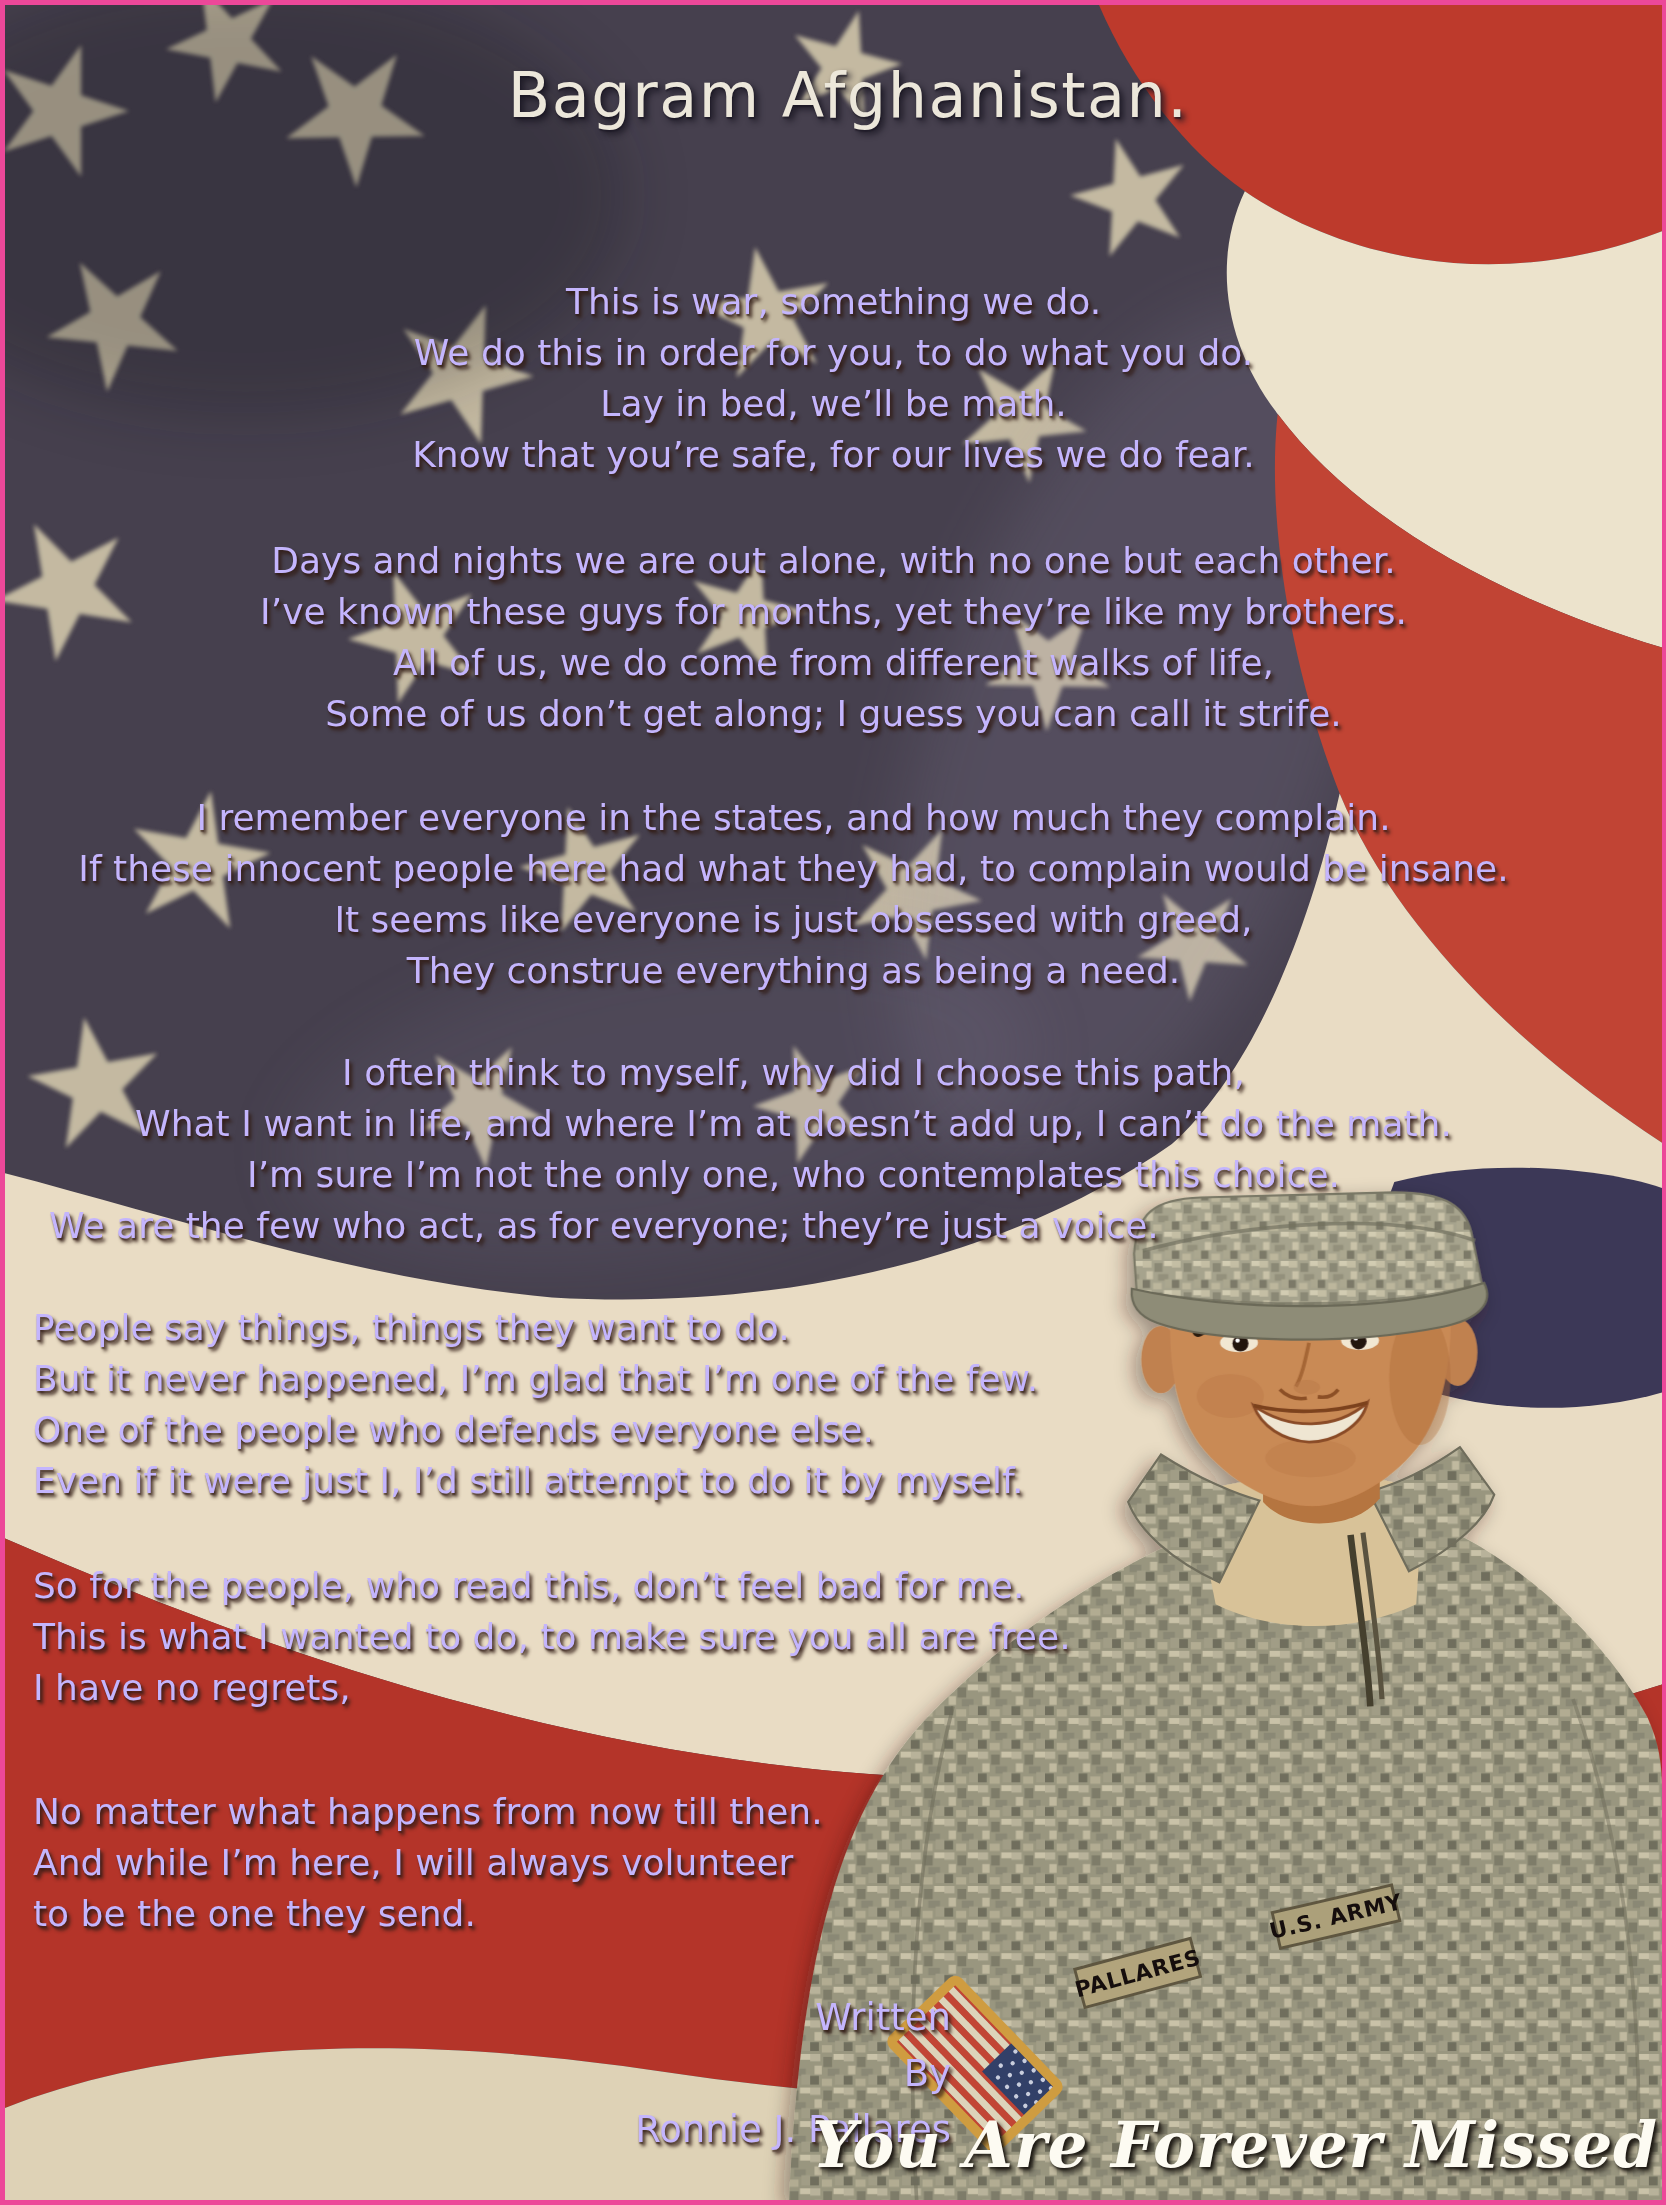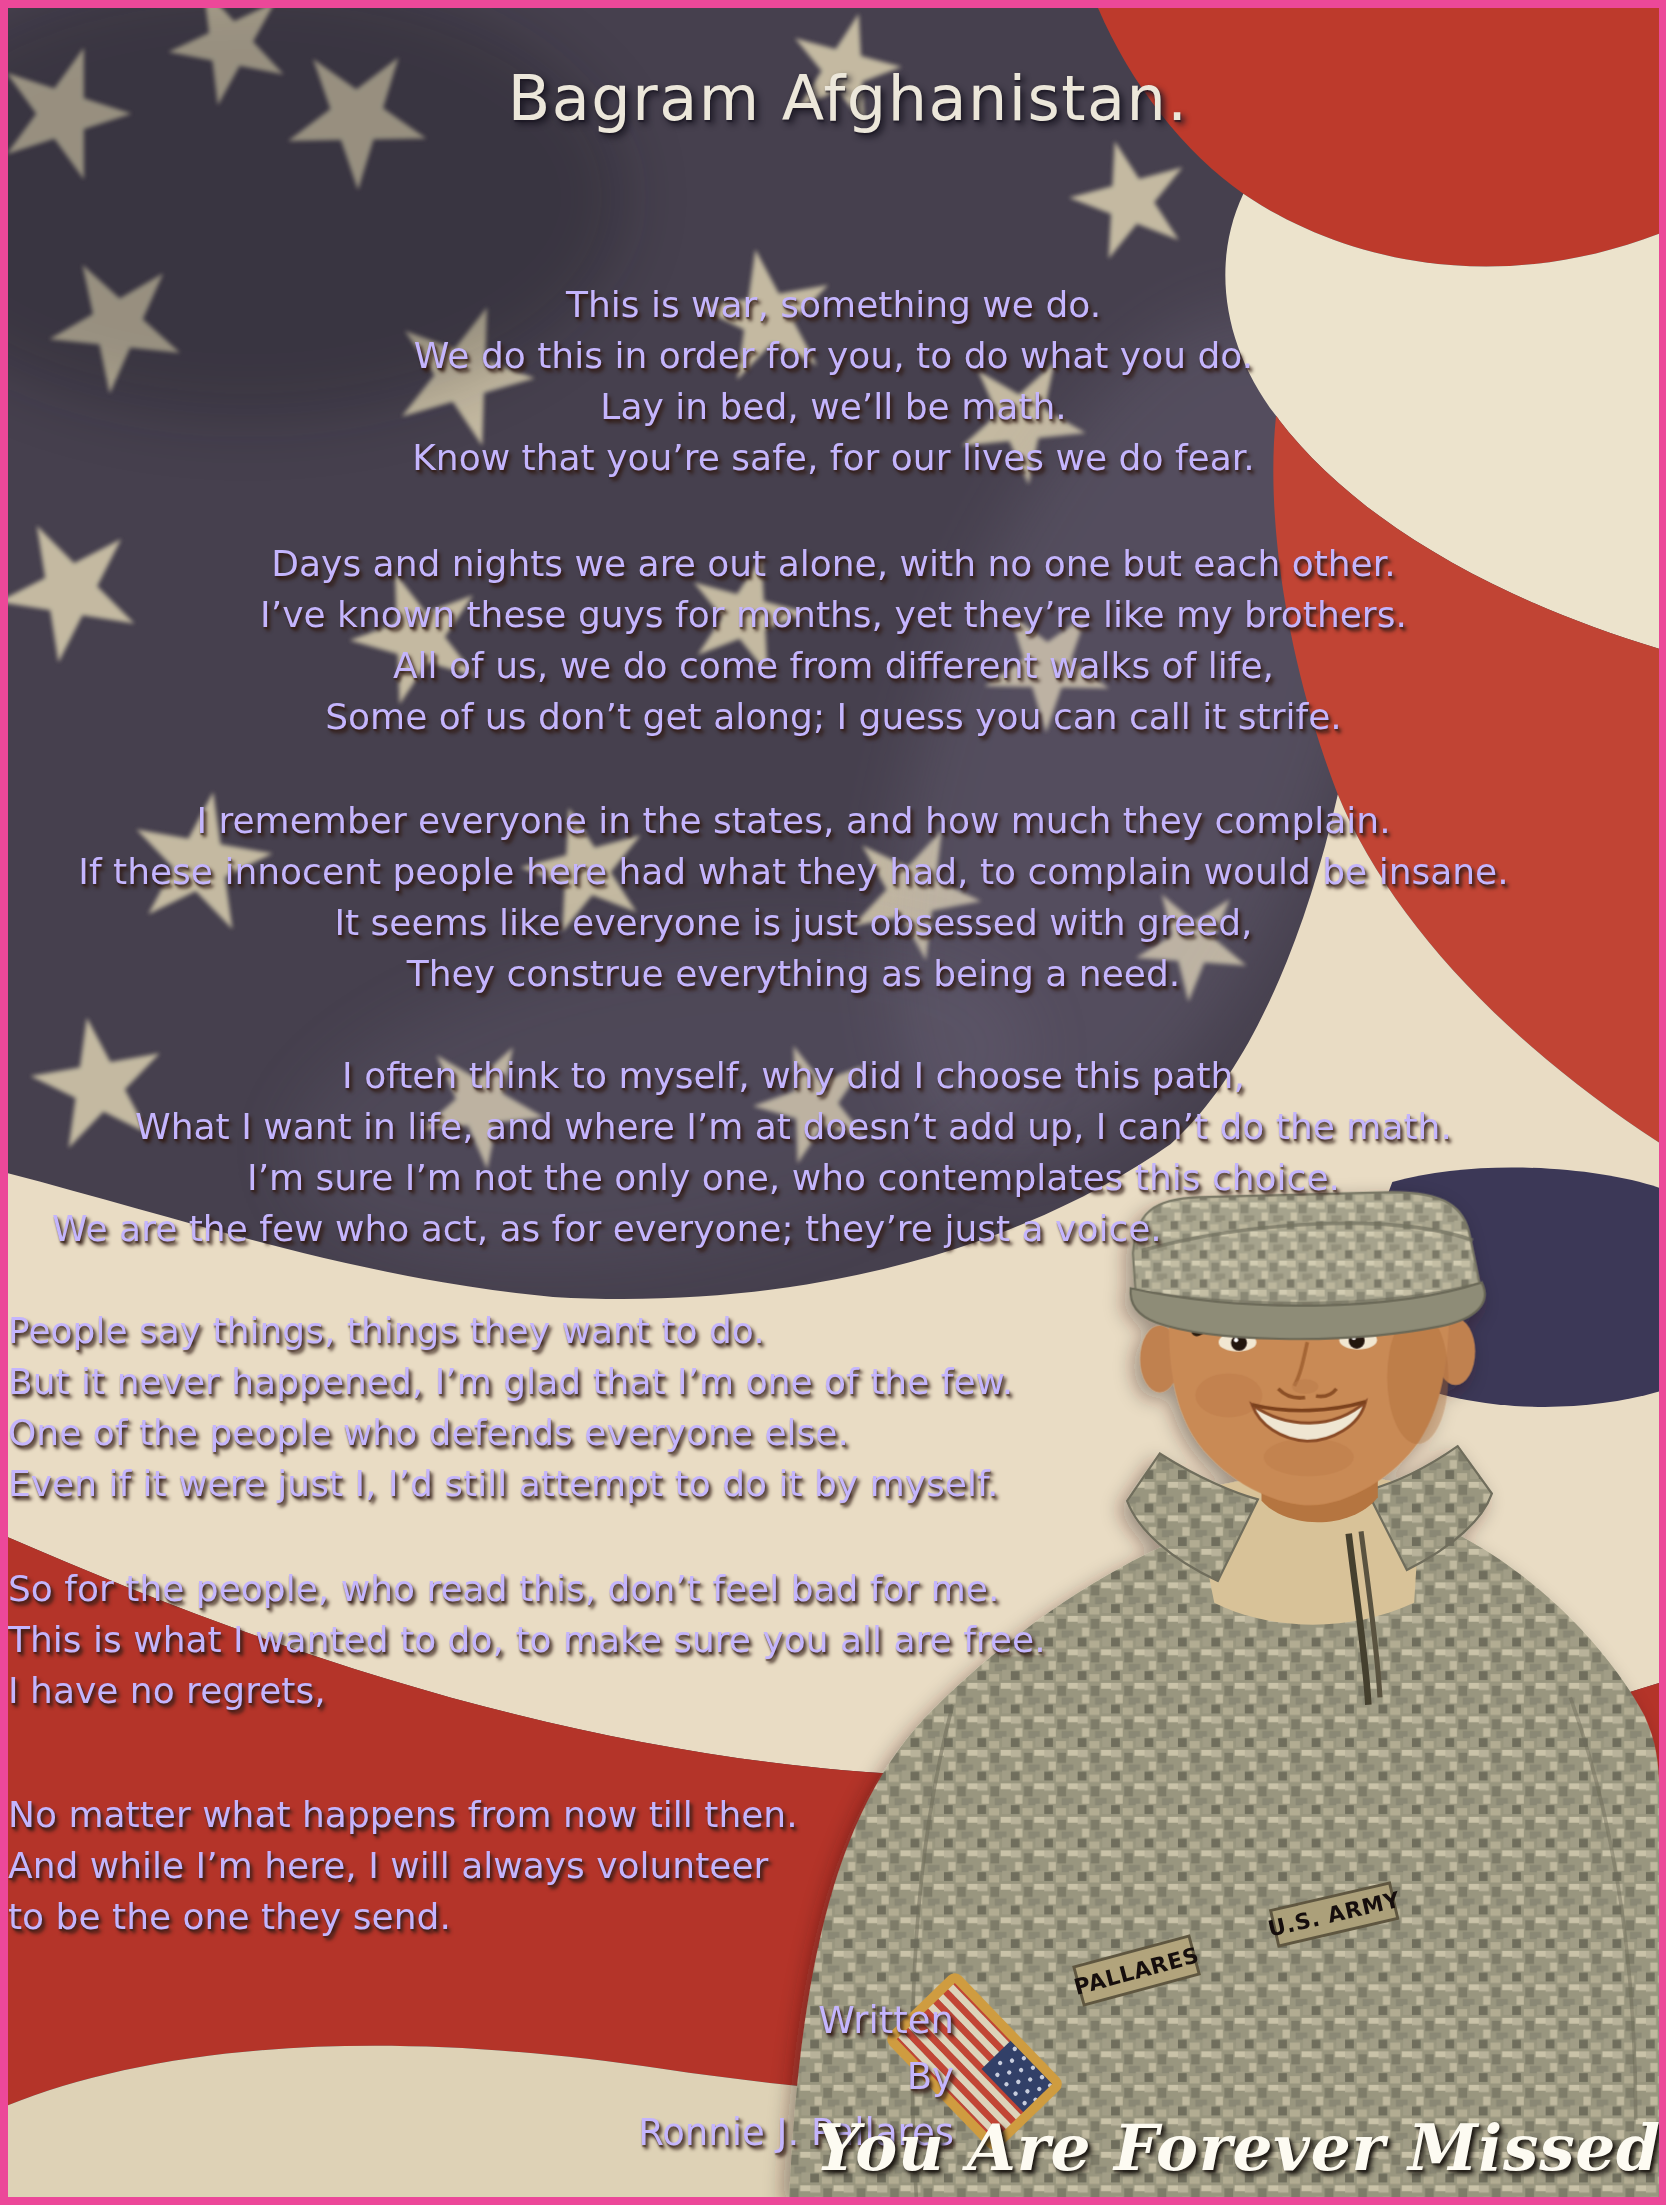--- a/index.html
+++ b/index.html
@@ -1,35 +1,35 @@
 <!DOCTYPE html>
 <html style="font-size:11.7px"><head>
 <meta charset="utf-8">
 <style>
   html,body { margin:0; padding:0; background:#222; }
   .poster {
     position:relative; width:1667px; height:2205px; box-sizing:border-box;
-    border:8px solid #ec4899; overflow:hidden; background:#46404e;
+    border:5px solid #ec4899; overflow:hidden; background:#46404e;
     font-family:"DejaVu Sans","Liberation Sans",sans-serif;
   }
   .bg { position:absolute; left:0; top:0; width:100%; height:100%; }
   .txt {
     position:absolute; color:#c4b5fd; white-space:nowrap;
     text-shadow:2.9px 3.7px 3.7px rgba(50,28,22,.92), 0.7px 1.5px 1.5px rgba(50,28,22,.65);
   }
   .title {
     top:54px; left:0; width:100%; text-align:center; font-size:62px;
     letter-spacing:1.5px; color:#ece7da; transform:translateX(14.7px);
     text-shadow:3.7px 4.4px 5.9px rgba(25,22,34,.95), 0.7px 1.5px 1.5px rgba(25,22,34,.7);
   }
   .stanza { position:absolute; left:0; width:100%; }
   .stanza .line { font-size:36px; line-height:51px; }
   .centered { text-align:center; }
   .nudge { transform:translateX(-40px); }
-  .leftal { text-align:left; box-sizing:border-box; }
+  .leftal { text-align:left; padding-left:28px; box-sizing:border-box; }
   .stanza .align-left { text-align:left; padding-left:44px; }
   .nudge .align-left { transform:translateX(40px); }
   .signature { position:absolute; left:66px; top:1985px; width:880px; text-align:right; }
   .signature .line { font-size:37px; line-height:56px; }
   .closing {
     position:absolute; left:807px; top:2103px; white-space:nowrap;
     font-family:"DejaVu Serif","Liberation Serif",serif; font-style:italic; font-weight:bold;
     font-size:63px; letter-spacing:0.7px; color:#fdfbf2;
     text-shadow:3.7px 4.4px 5.1px rgba(30,25,20,.95), 1.5px 1.5px 2.2px rgba(30,25,20,.8);
   }

